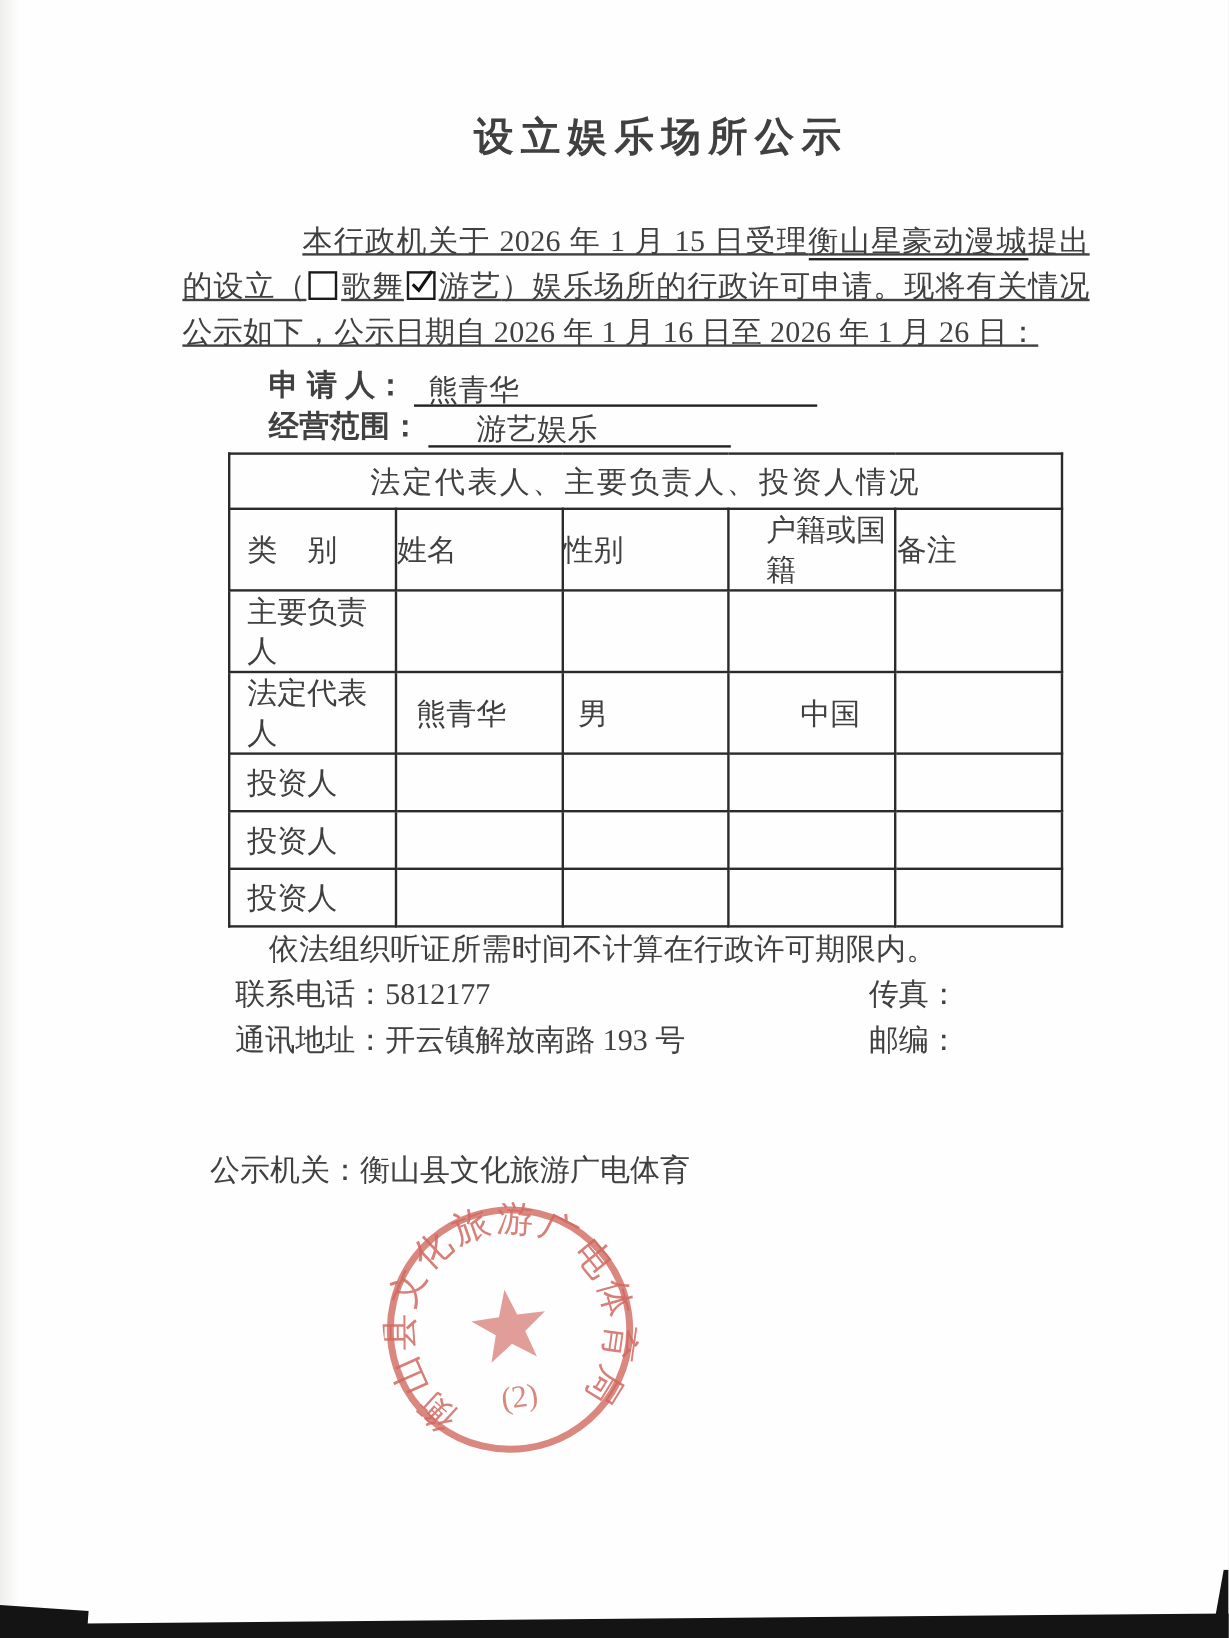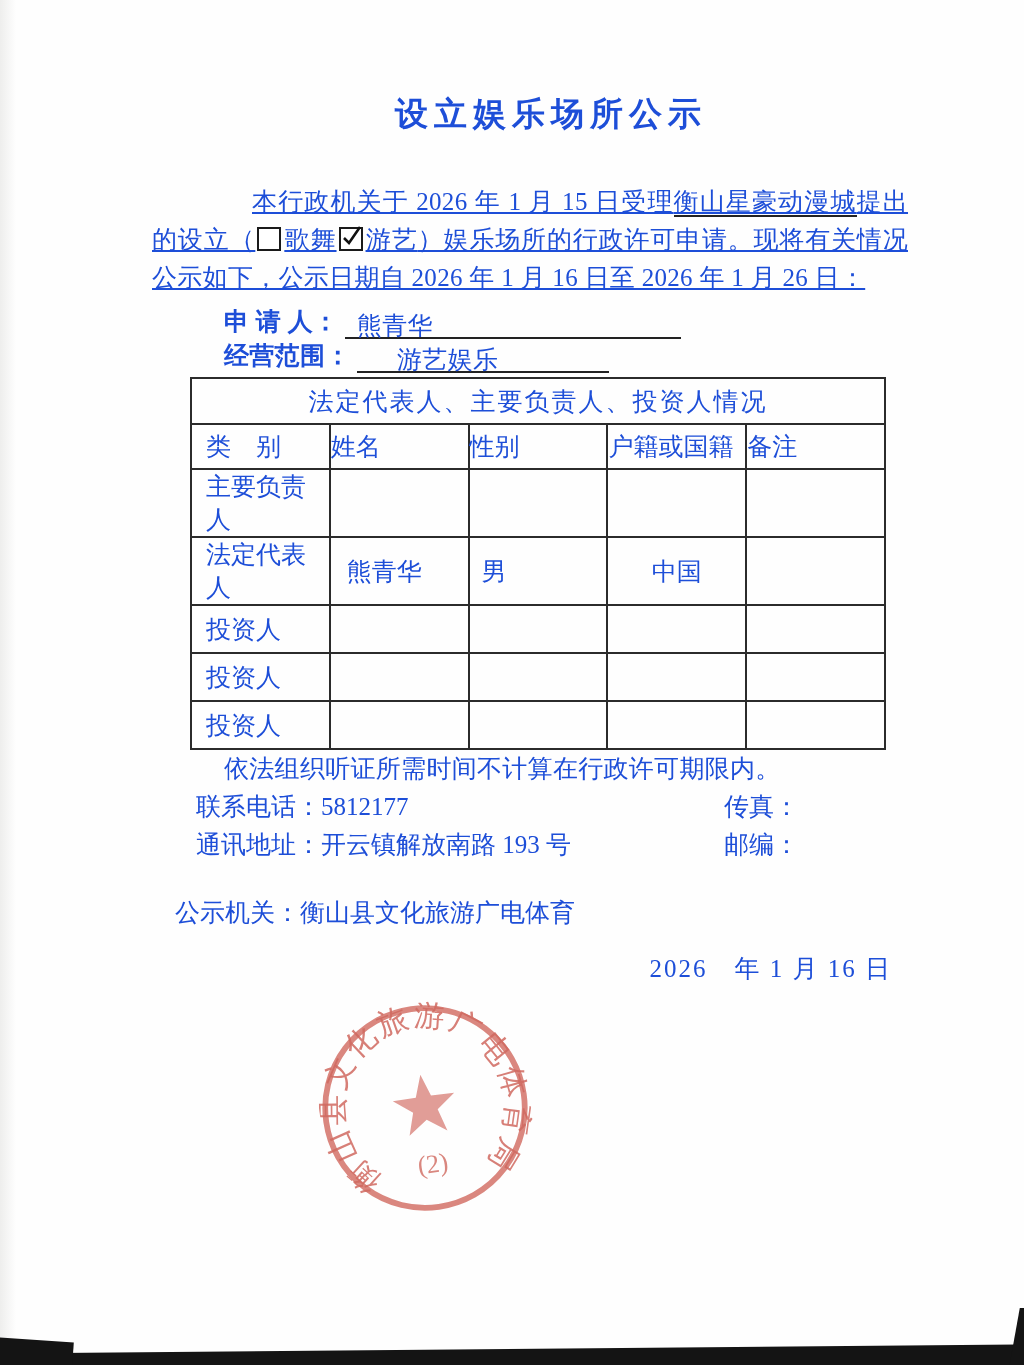--- a/index.html
+++ b/index.html
@@ -2,21 +2,21 @@
 <html><head>
 <meta charset="utf-8">
 <style>
   html,body{margin:0;padding:0;background:#e8e8e8;}
   .page{
     position:relative;
     width:1024px;height:1365px;
     background:#fefefe;
     overflow:hidden;
     font-family:"Liberation Serif","DejaVu Serif",serif;
-    color:#1d4ed8;
+    color:#404040;
   }
   
   .edge-left{position:absolute;left:0;top:0;width:16px;height:100%;
     background:linear-gradient(to right,rgba(120,120,110,0.12),rgba(0,0,0,0));}
   .band-bottom{position:absolute;left:-12px;right:-12px;top:1349px;height:40px;
     background:#141414;transform:rotate(-0.5deg);}
   .wedge-bottom-left{position:absolute;left:-6px;top:1337px;width:80px;height:34px;
     background:#141414;transform:rotate(4deg);transform-origin:left top;}
   .wedge-right{position:absolute;right:0;top:1308px;width:15px;height:60px;
     background:#141414;clip-path:polygon(72% 0,100% 0,100% 100%,0 100%);}
@@ -33,40 +33,40 @@
     vertical-align:-3px;margin:0 3px 0 2px;position:relative;background:#fff;}
   .checkbox svg{position:absolute;left:-1px;top:-4px;}
   .field{margin-left:72px;font-size:25px;line-height:34px;letter-spacing:0.3px;
     white-space:nowrap;}
   .fields{margin-top:8px;}
   .field .label{font-weight:600;}
   .fline{display:inline-block;border-bottom:2px solid #222;height:30px;
     vertical-align:bottom;padding-left:12px;box-sizing:border-box;}
   .fline.applicant{width:336px;}
   .fline.addr{width:482px;}
-  .fline.scope{width:252px;padding-left:40px;}
+  .fline.scope{width:252px;padding-left:40px;font-family:Liberation Mono, monospace;}
   table{border-collapse:collapse;margin:4px 0 0 38px;width:696px;
     font-size:25px;table-layout:fixed;}
   table,td,th{border:2px solid #2b2b2b;}
   th,td{padding:0 0 0 0;font-weight:400;}
   .t-caption td{height:44px;text-align:center;letter-spacing:2px;}
   .t-head td{height:43px;text-align:left;}
   .t-row td{height:46px;}
   td.c0{width:166px;text-align:left;padding-left:14px;}
   td.c1{width:146px;}
   td.c2{width:64px;}
-  td.c3{width:156px;}
+  td.c3{width:156px;padding-left:30px;}
   td.c4{width:156px;}
   .t-row td.c1{text-align:left;padding-left:16px;}
   .t-row td.c2{text-align:left;padding-left:12px;}
   .t-row td.c3{text-align:center;}
   .contact{margin-left:44px;font-size:25px;line-height:38px;position:relative;
     white-space:nowrap;}
   .contact .right-label{position:absolute;left:528px;top:0;}
-  .issuer{margin-left:23px;margin-top:32px;font-size:25px;line-height:34px;}
+  .issuer{margin-left:23px;margin-top:72px;font-size:25px;line-height:34px;}
   .dateline{margin-top:22px;text-align:right;padding-right:16px;
     font-size:25px;line-height:34px;letter-spacing:2px;}
   
   .seal{position:absolute;left:320px;top:1003px;width:210px;height:210px;
     opacity:0.85;mix-blend-mode:multiply;transform:rotate(-8deg);
     pointer-events:none;}
 </style>
 </head>
 <body>
 
@@ -149,21 +149,20 @@
     </div>
     <div class="contact">
       <span>通讯地址：</span><span>开云镇解放南路 193 号</span>
       <span class="right-label">邮编：</span>
     </div>
 
     <div class="issuer">
       <span>公示机关：</span><span>衡山县文化旅游广电体育</span>
     </div>
 
-    <div class="dateline">2026　年 1 月 16 日</div>
   </div>
 
   <svg class="seal" viewBox="0 0 200 200">
     <defs>
       <path id="sealArc" d="M 49.9,159.7 A 78,78 0 1 1 150.1,159.7" fill="none"></path>
     </defs>
     <circle cx="100" cy="100" r="95" fill="none" stroke="#c94f43" stroke-width="5.5" opacity="0.8"></circle>
     <polygon points="100,68 107.3,89 129.5,89.4 111.8,102.8 118.2,124.1 100,111.4 81.8,124.1 88.2,102.8 70.5,89.4 92.7,89" fill="#c94f43" opacity="0.65"></polygon>
     <text font-size="29" letter-spacing="3" fill="#c94f43" opacity="0.85" font-family="Liberation Serif, DejaVu Serif, serif">
       <textPath href="#sealArc" startOffset="50%" text-anchor="middle">衡山县文化旅游广电体育局</textPath>

